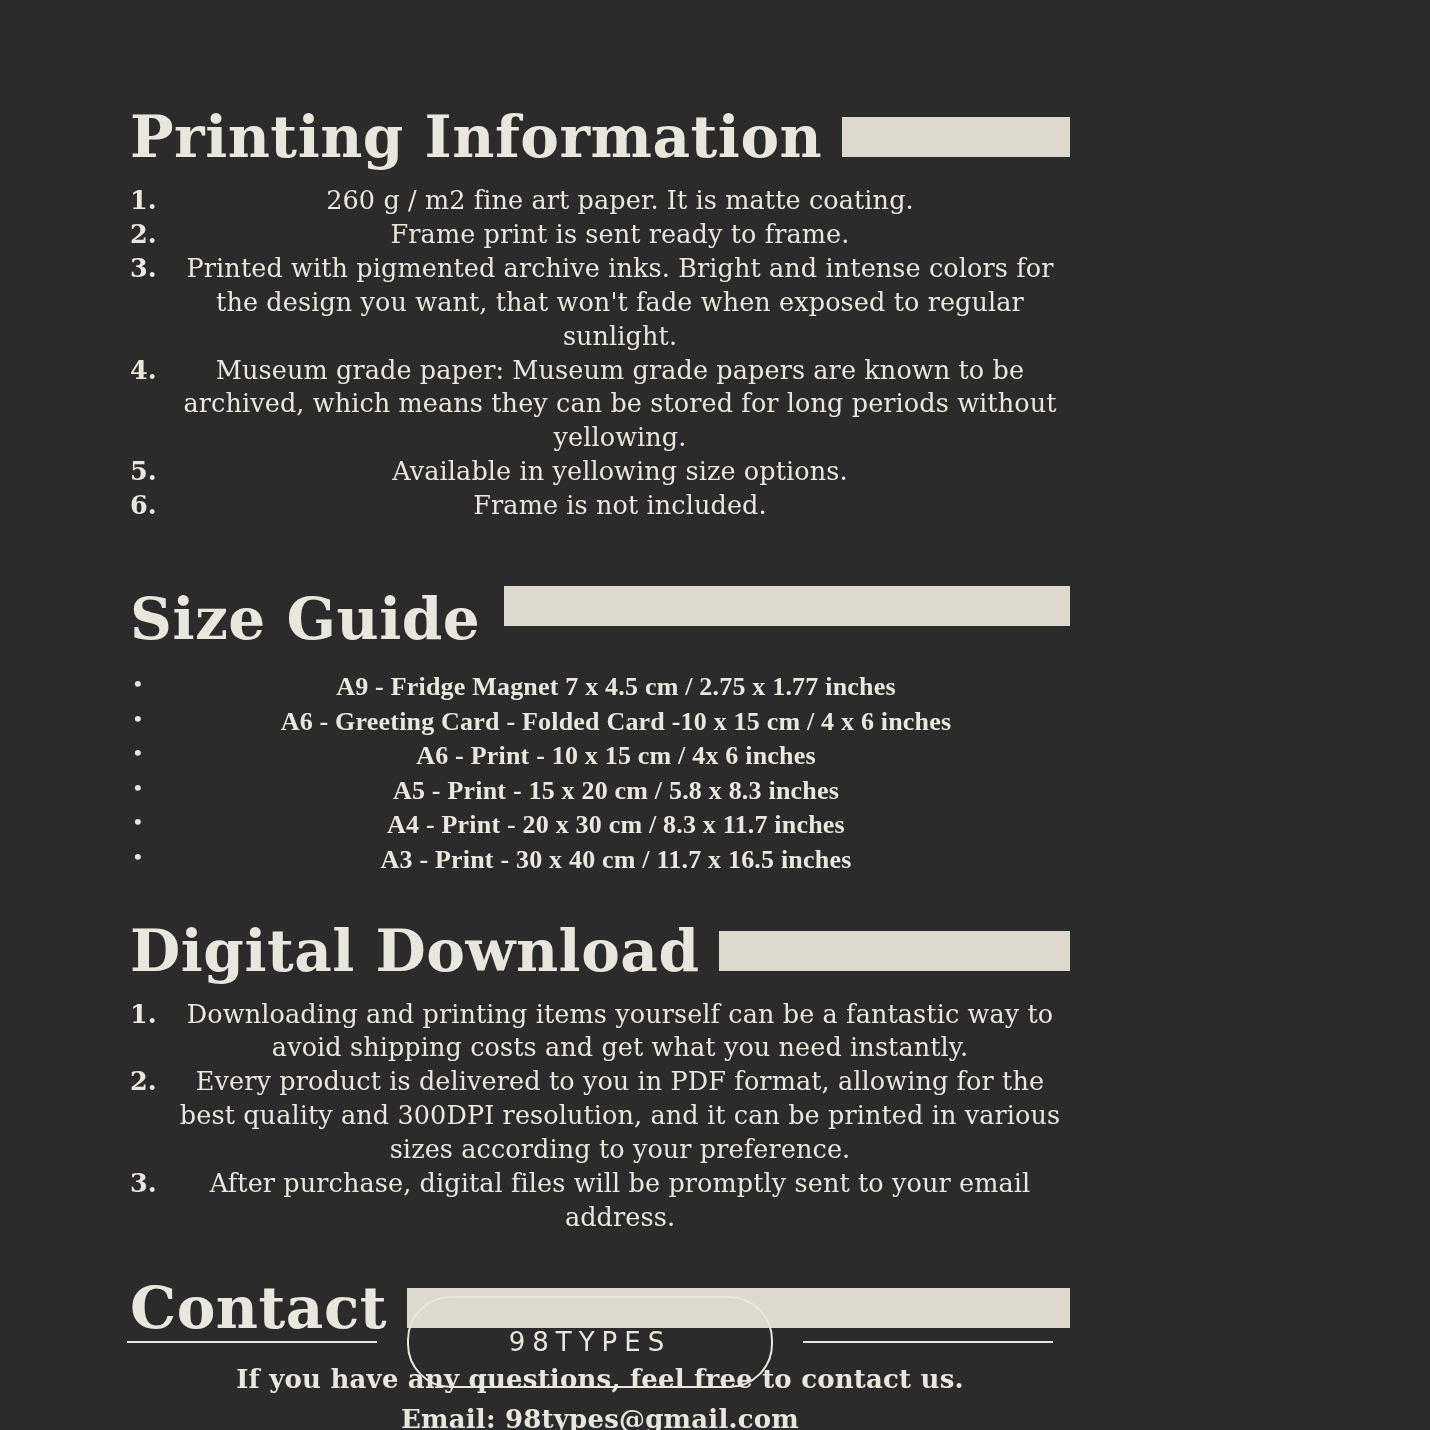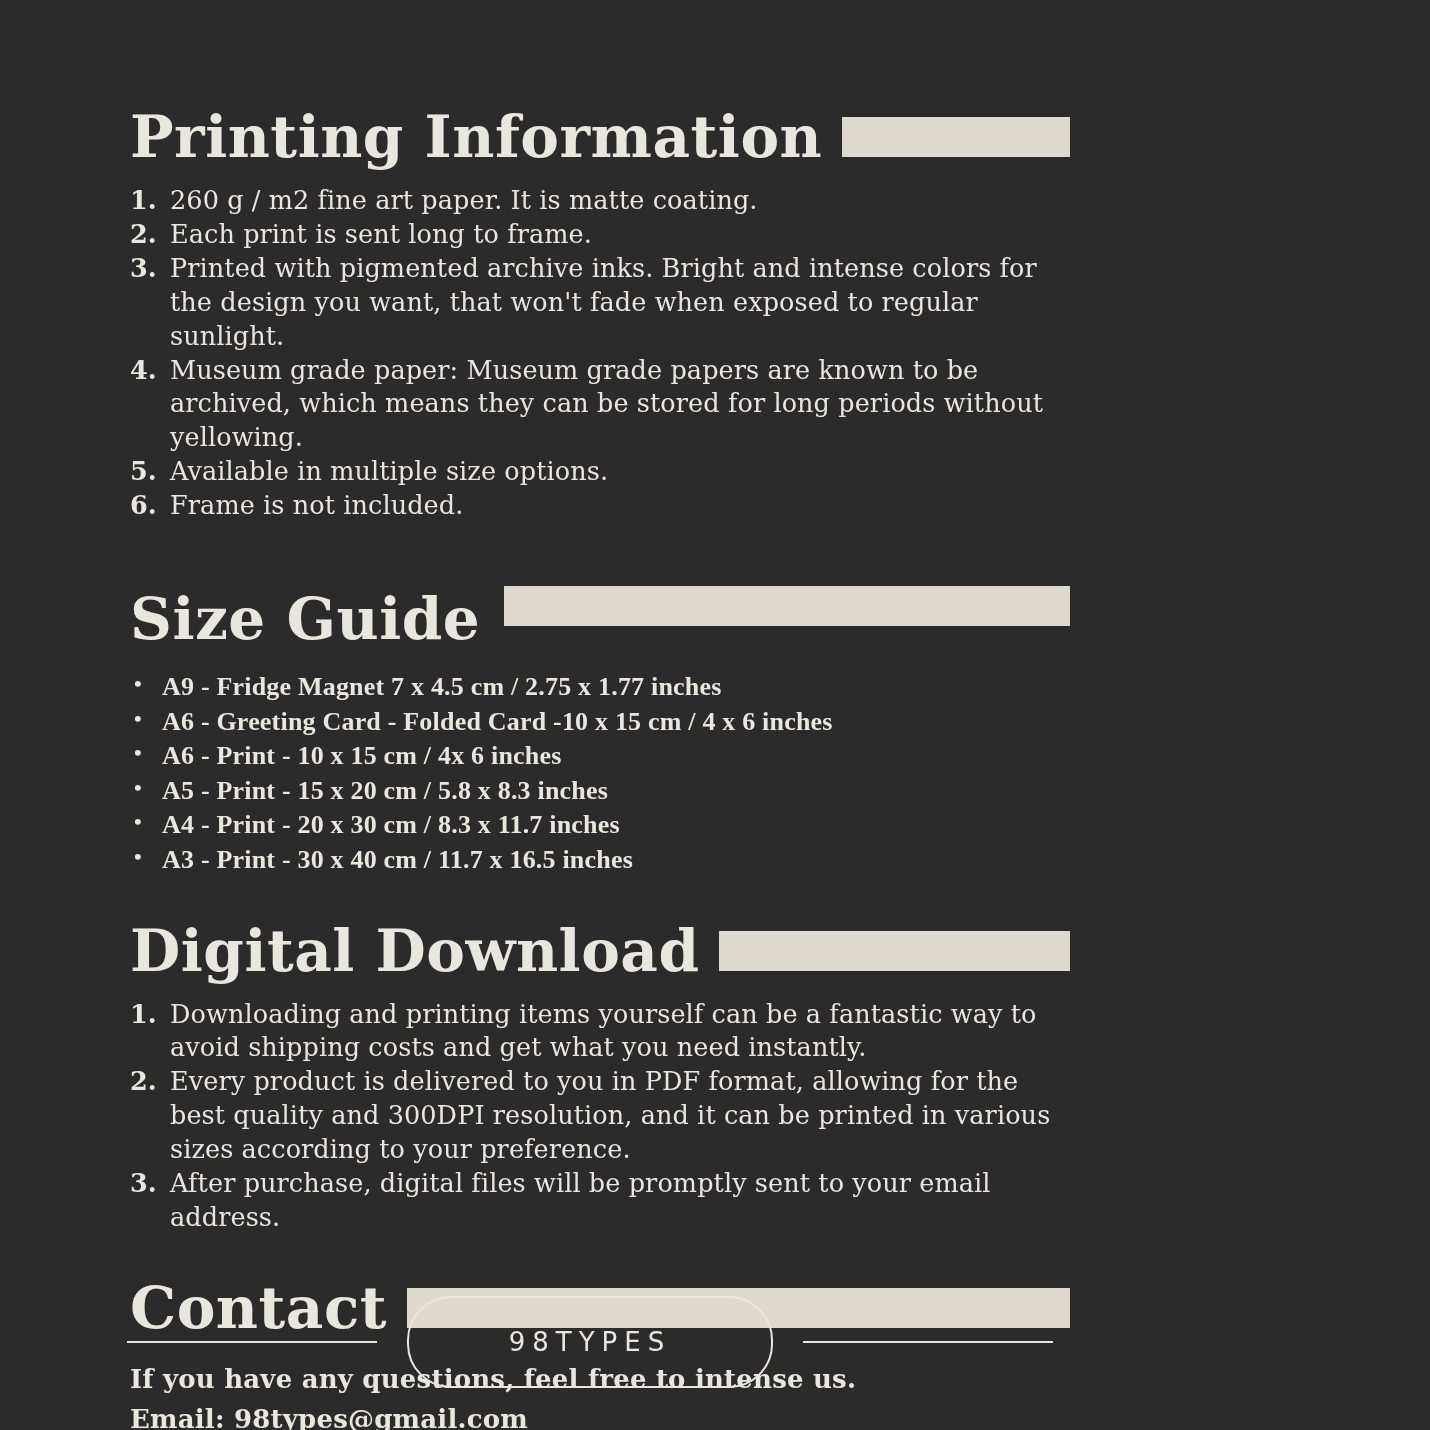--- a/index.html
+++ b/index.html
@@ -13,20 +13,21 @@
     font-family: "DejaVu Serif", serif;
     color: #e9e6dd;
     overflow: hidden;
   }
   .page {
     position: relative;
     width: 1188px;
     height: 1430px;
     box-sizing: border-box;
     padding: 108px 118px 0 130px;
+    text-align: center;
   }
 
   
   .heading-row {
     display: flex;
     align-items: center;
     gap: 20px;
   }
   .heading {
     font-family: "DejaVu Serif", serif;
@@ -154,24 +155,24 @@
 
 <div class="page">
 
   <div class="section-printing">
     <div class="heading-row">
       <div class="heading heading-printing">Printing Information</div>
       <div class="heading-bar"></div>
     </div>
     <ol class="num-list">
       <li>260 g / m2 fine art paper. It is matte coating.</li>
-      <li>Each print is sent long to frame.</li>
+      <li>Frame print is sent ready to frame.</li>
       <li>Printed with pigmented archive inks. Bright and intense colors for the design you want, that won't fade when exposed to regular sunlight.</li>
       <li>Museum grade paper: Museum grade papers are known to be archived, which means they can be stored for long periods without yellowing.</li>
-      <li>Available in multiple size options.</li>
+      <li>Available in yellowing size options.</li>
       <li>Frame is not included.</li>
     </ol>
   </div>
 
   <div class="section-size">
     <div class="heading-row">
       <div class="heading heading-size">Size Guide</div>
       <div class="heading-bar size-bar"></div>
     </div>
     <ul class="bullet-list">
@@ -195,21 +196,21 @@
       <li>After purchase, digital files will be promptly sent to your email address.</li>
     </ol>
   </div>
 
   <div class="section-contact">
     <div class="heading-row">
       <div class="heading heading-contact">Contact</div>
       <div class="heading-bar"></div>
     </div>
     <div class="contact-lines">
-      <div>If you have any questions, feel free to intense us.</div>
+      <div>If you have any questions, feel free to contact us.</div>
       <div>Email: 98types@gmail.com</div>
       <div>Instagram: @98types</div>
     </div>
   </div>
 
   <div class="footer">
     <div class="footer-rule"></div>
     <div class="logo-pill">
       <div class="logo-text">98TYPES</div>
     </div>

